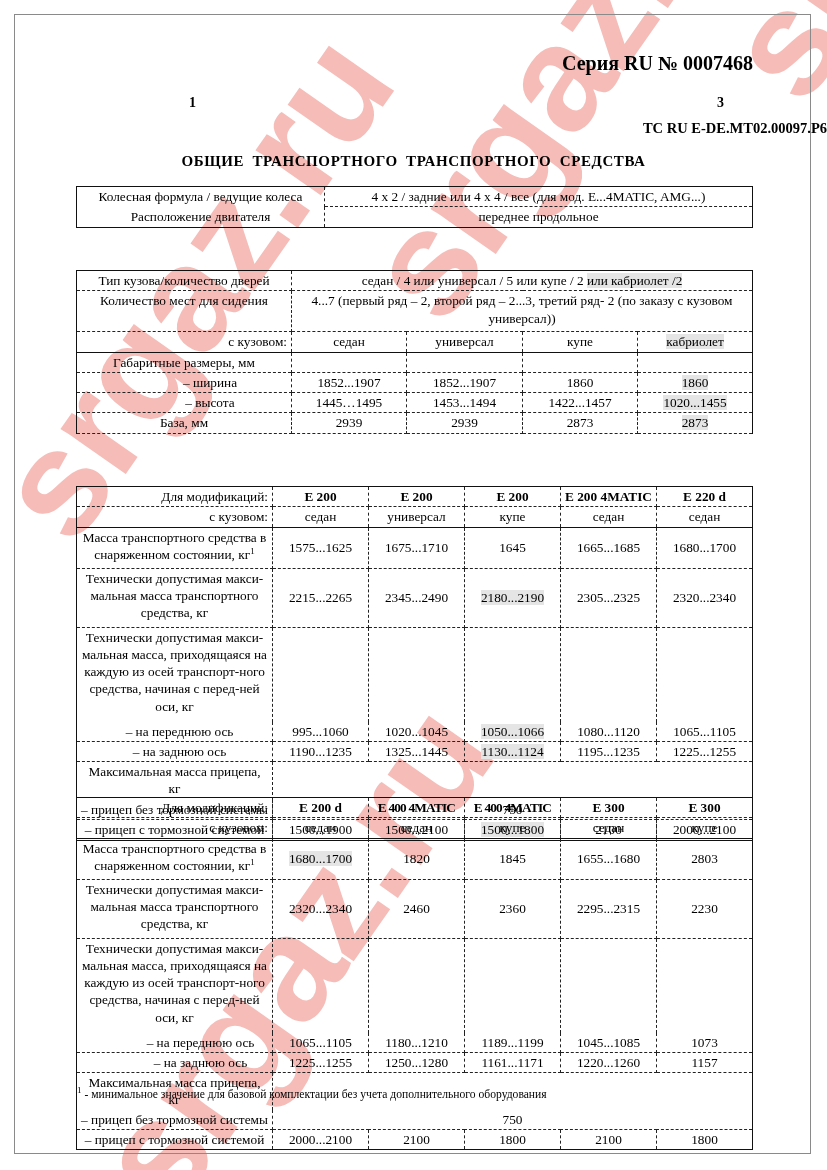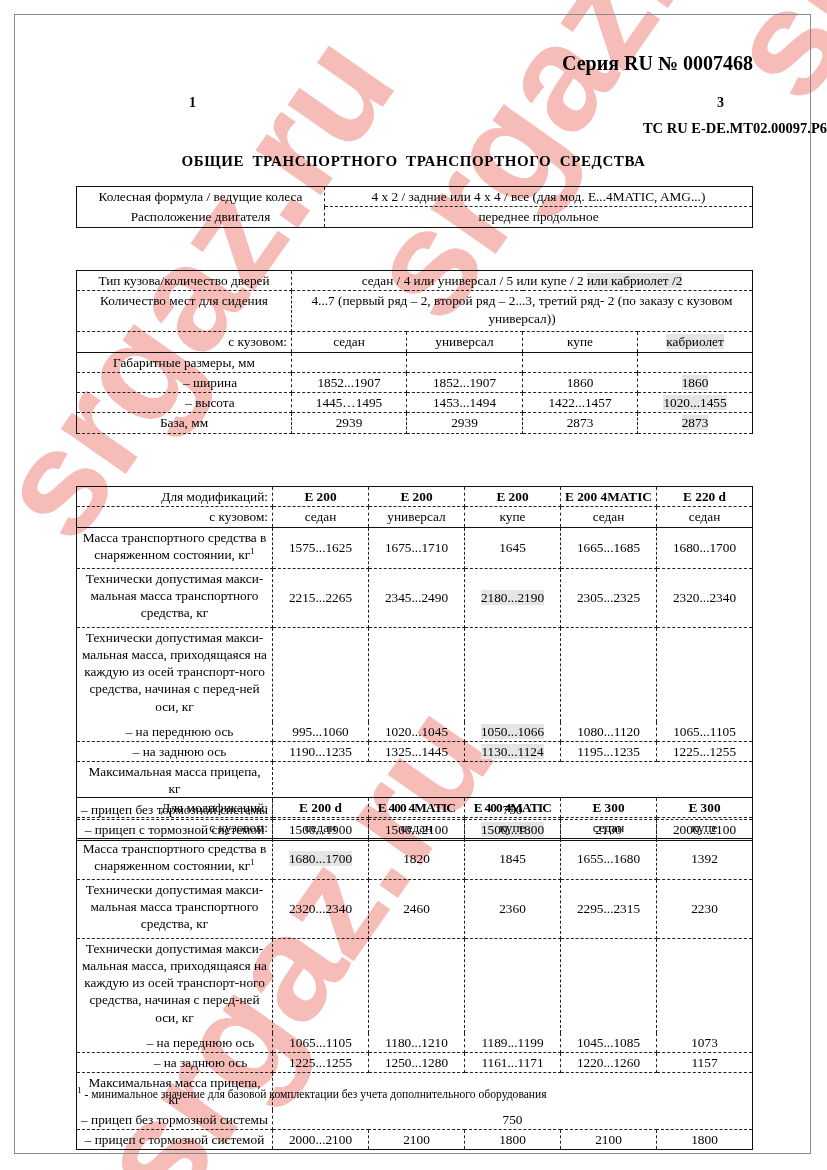--- a/index.html
+++ b/index.html
@@ -347,21 +347,21 @@
         <td class="ctr solid-b">седан</td>
         <td class="ctr solid-b solid-r">купе</td>
       </tr>
 
       <tr>
         <td class="lbl solid-l" style="height:38px"><span>Масса транспортного средства в снаряженном состоянии, кг</span><sup>1</sup></td>
         <td class="ctr" style="vertical-align:middle"><span class="hl">1680...1700</span></td>
         <td class="ctr" style="vertical-align:middle">1820</td>
         <td class="ctr" style="vertical-align:middle">1845</td>
         <td class="ctr" style="vertical-align:middle">1655...1680</td>
-        <td class="ctr solid-r" style="vertical-align:middle">1392</td>
+        <td class="ctr solid-r" style="vertical-align:middle">2803</td>
       </tr>
       <tr>
         <td class="lbl solid-l" style="height:56px">Технически допустимая макси-мальная масса транспортного средства, кг</td>
         <td class="ctr" style="vertical-align:middle">2320...2340</td>
         <td class="ctr" style="vertical-align:middle">2460</td>
         <td class="ctr" style="vertical-align:middle">2360</td>
         <td class="ctr" style="vertical-align:middle">2295...2315</td>
         <td class="ctr solid-r" style="vertical-align:middle">2230</td>
       </tr>
       <tr>

